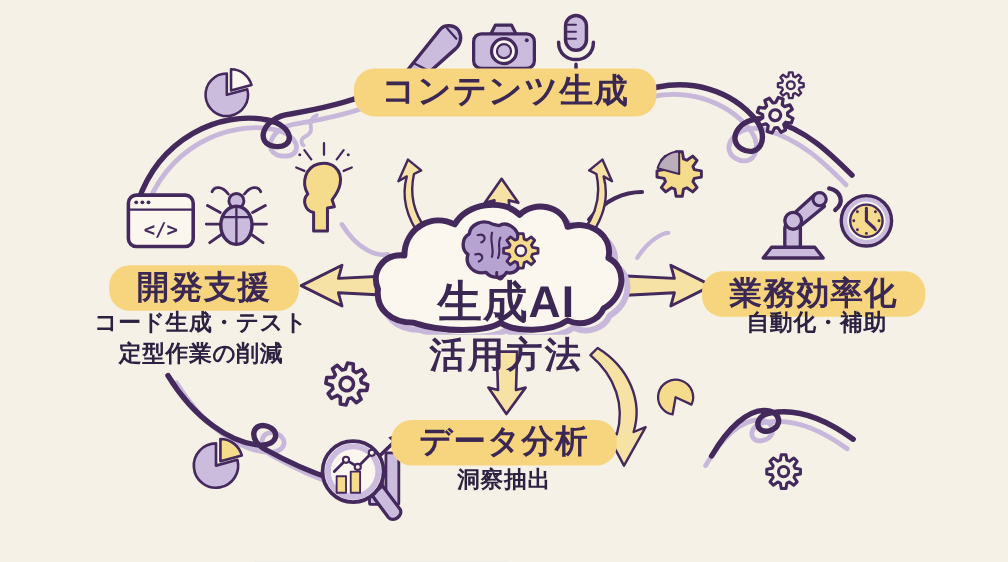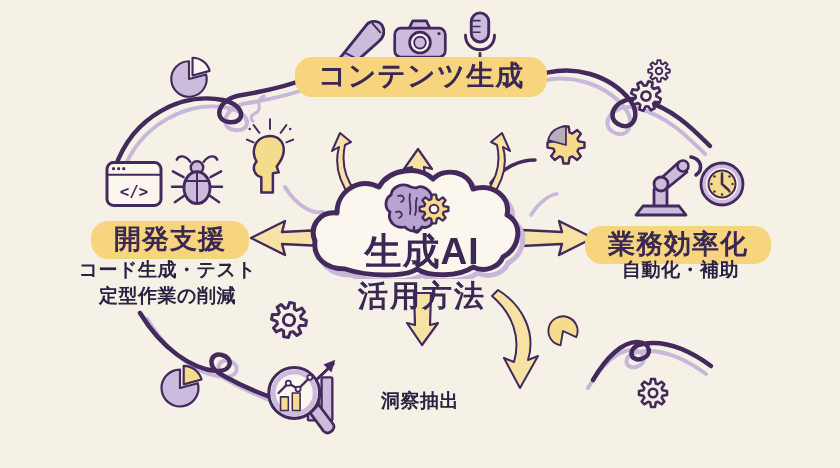--- a/index.html
+++ b/index.html
@@ -186,20 +186,23 @@
     <path class="f-lav s-dark" stroke-width="2.8" d="M52,66 L61,58 L76,78 C79,83 71,90 66,85 Z"></path>
     <circle class="f-paper s-dark" stroke-width="3.2" cx="36" cy="46" r="26"></circle>
     <circle class="n" stroke="var(--lavender)" stroke-width="5" cx="36" cy="46" r="21.5"></circle>
     <rect class="f-yel s-dark" stroke-width="1.6" x="22" y="50" width="8" height="14"></rect>
     <rect class="f-yel s-dark" stroke-width="1.6" x="34" y="46" width="8" height="18"></rect>
     <path class="s-dark n" stroke-width="2.4" d="M20,46 L30,36 L40,42 L52,30"></path>
     <circle class="f-paper s-dark" stroke-width="1.8" cx="30" cy="36" r="2.6"></circle>
     <circle class="f-paper s-dark" stroke-width="1.8" cx="40" cy="42" r="2.6"></circle>
     <circle class="f-paper s-dark" stroke-width="1.8" cx="52" cy="30" r="2.6"></circle>
   </svg>
+  <div class="abs ctr" style="left:310px;top:350px;width:220px">
+    <span class="pill">データ分析</span>
+  </div>
   <div class="abs ctr sub" style="left:310px;top:389px;width:220px">洞察抽出</div>
 
   <svg class="abs" style="left:166px;top:56px" width="46" height="46" viewBox="-26 -26 52 52">
     <use href="#pie-body" class="f-lav s-dark" stroke-width="2.4"></use>
     <use href="#pie-wedge" class="f-paper s-dark" stroke-width="2.4" transform="translate(4,-4)"></use>
   </svg>
   <svg class="abs" style="left:244px;top:112px" width="52" height="84" viewBox="0 0 54 84">
     <path class="s-dark n" stroke-width="2" d="M27,16 V6 M16,20 L10,12 M38,20 L44,12 M10,30 L3,27 M44,30 L51,27"></path>
     <circle class="f-dark" cx="6" cy="16" r="1.3"></circle>
       <circle class="f-dark" cx="48" cy="16" r="1.3"></circle>

